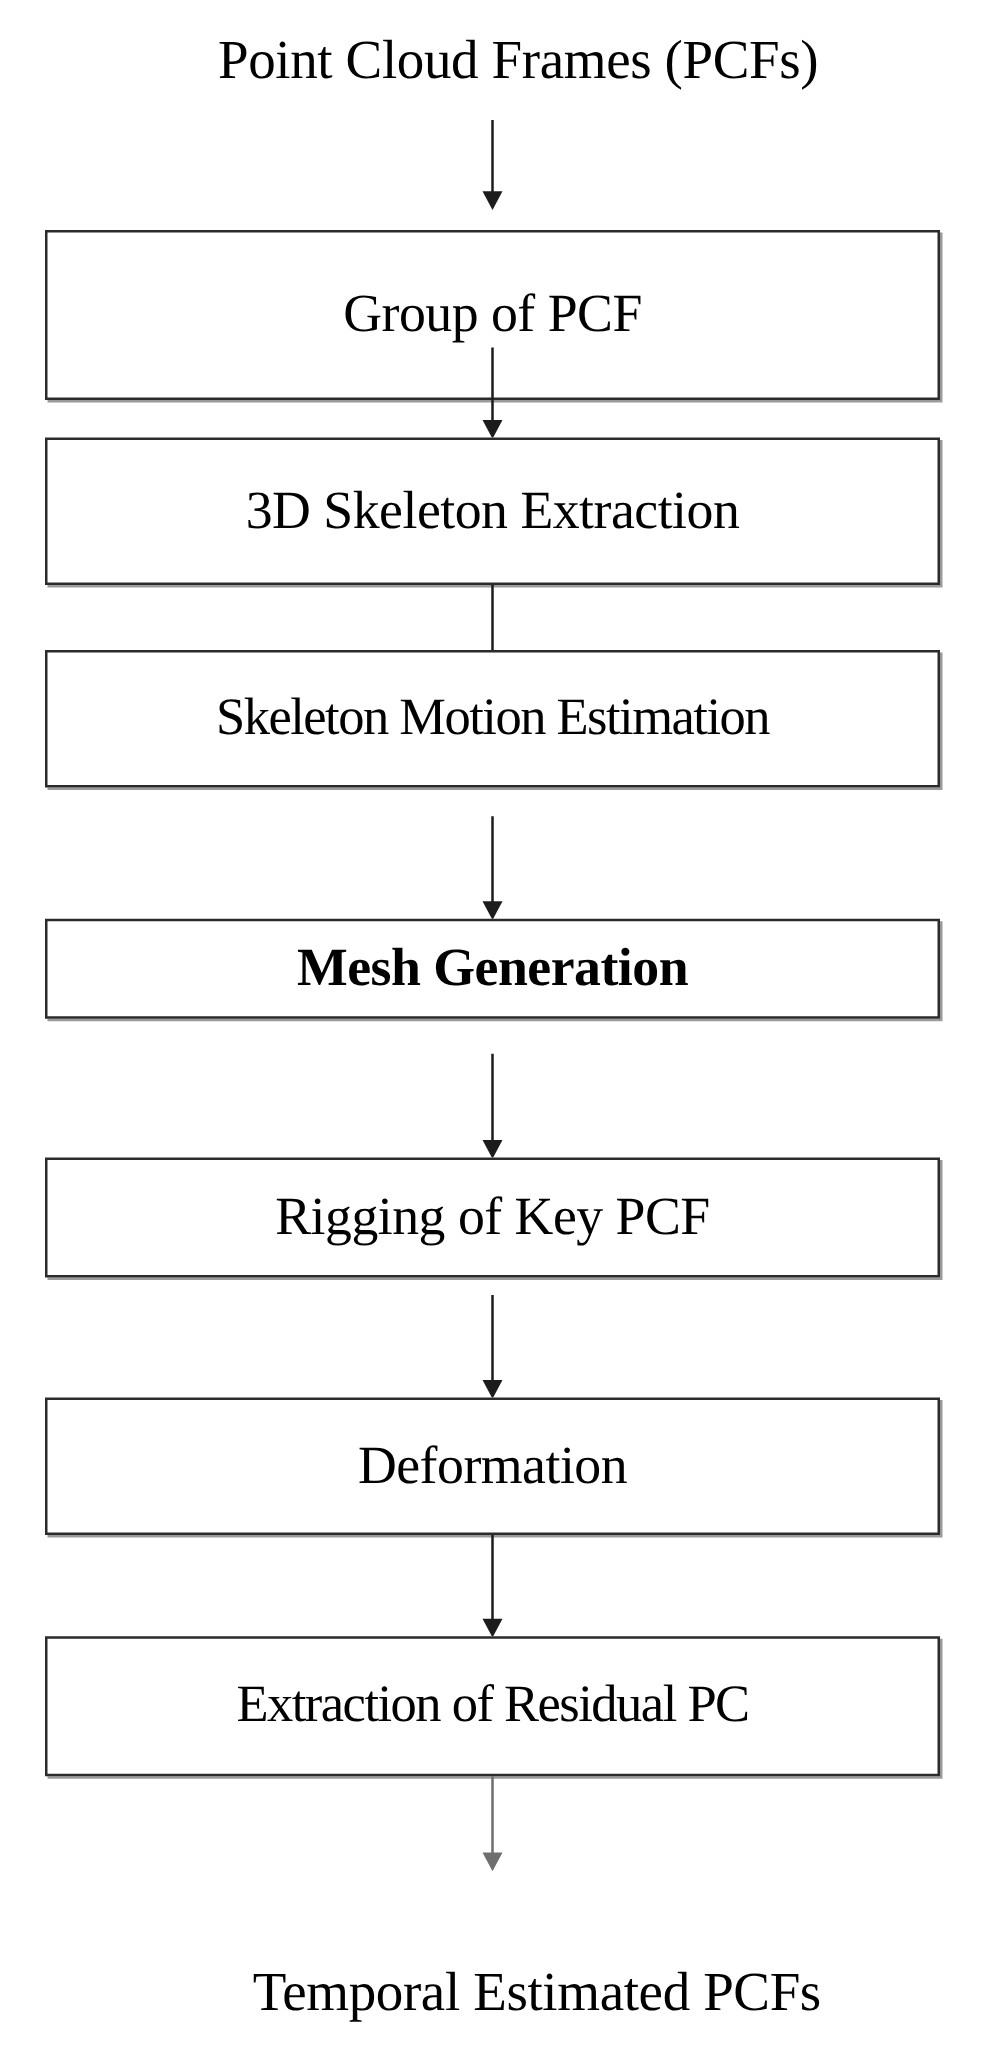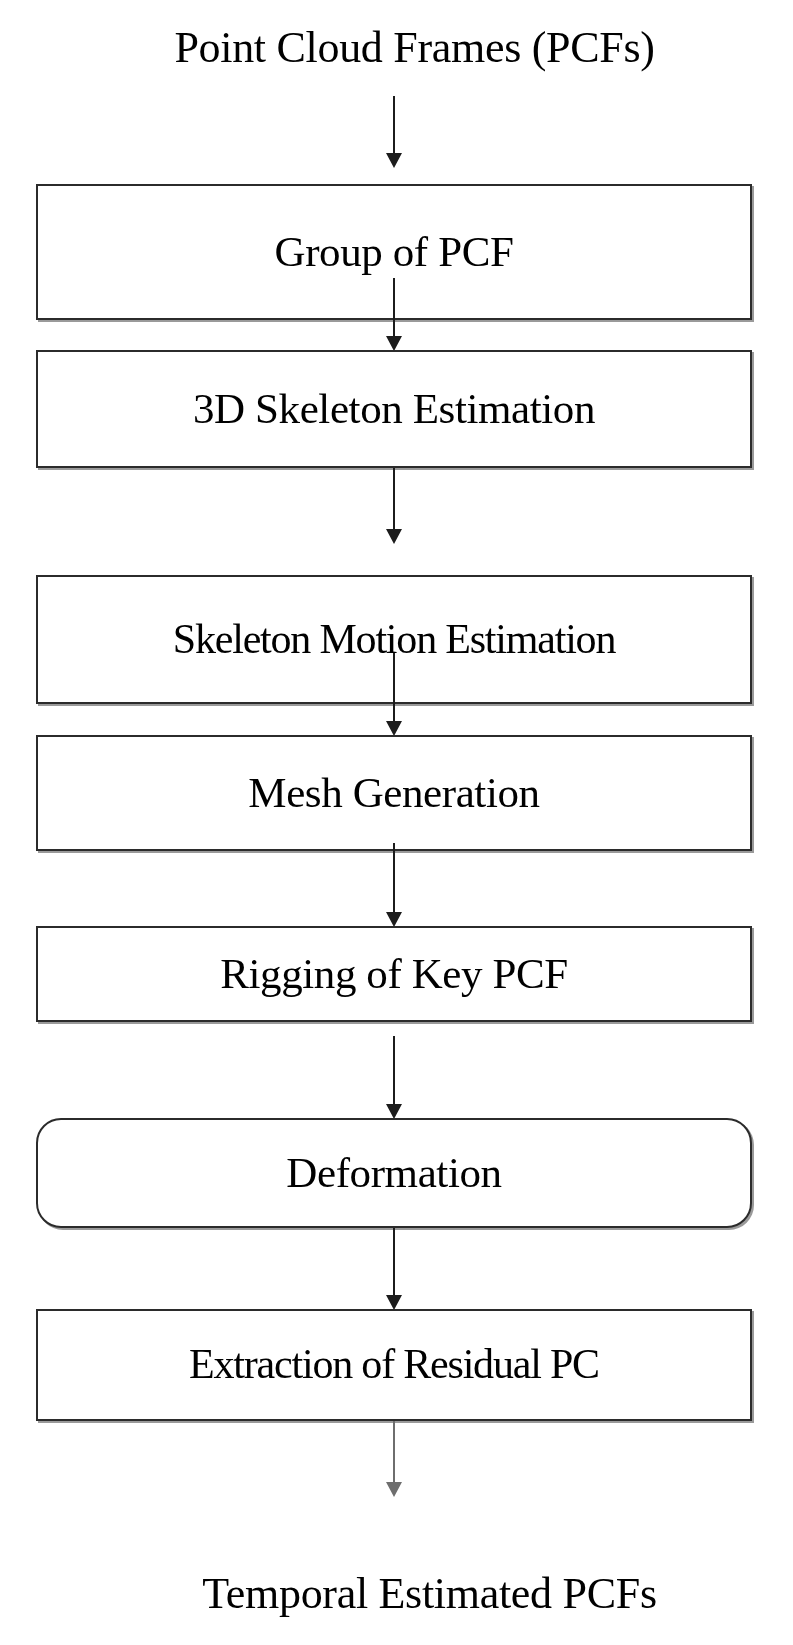--- a/index.html
+++ b/index.html
@@ -58,24 +58,24 @@
     letter-spacing: -0.4px;
     transform: translateY(-1px);
   }
   .proc-label.wide {
     font-size: 42px;
     letter-spacing: -1.2px;
   }
 
   #box-0 { top: 166px;  height: 136px; margin-top: 18px; }
   #box-1 { top: 350px;  height: 118px; }
-  #box-2 { top: 575px;  height: 129px; text-align: right; }
-  #box-3 { top: 735px;  height: 116px; }
+  #box-2 { top: 520px;  height: 110px; text-align: right; }
+  #box-3 { top: 735px;  height: 80px; font-weight: bold; }
   #box-4 { top: 926px;  height: 96px; }
-  #box-5 { top: 1118px; height: 110px; border-radius: 25px; }
+  #box-5 { top: 1118px; height: 110px; }
   #box-6 { top: 1309px; height: 112px; }
 
   
   .connector {
     position: absolute;
     left: 386px;
     width: 16px;
   }
   .connector .shaft {
     position: absolute;
@@ -130,21 +130,21 @@
   <div class="proc-box" id="box-0">
     <span class="proc-label">Group of PCF</span>
   </div>
 
   <div class="connector" id="arrow-1">
     <div class="shaft"></div>
     <div class="head"></div>
   </div>
 
   <div class="proc-box" id="box-1">
-    <span class="proc-label">3D Skeleton Estimation</span>
+    <span class="proc-label">3D Skeleton Extraction</span>
   </div>
 
   <div class="connector" id="arrow-2">
     <div class="shaft"></div>
     <div class="head"></div>
   </div>
 
   <div class="proc-box" id="box-2">
     <span class="proc-label wide">Skeleton Motion Estimation</span>
   </div>

